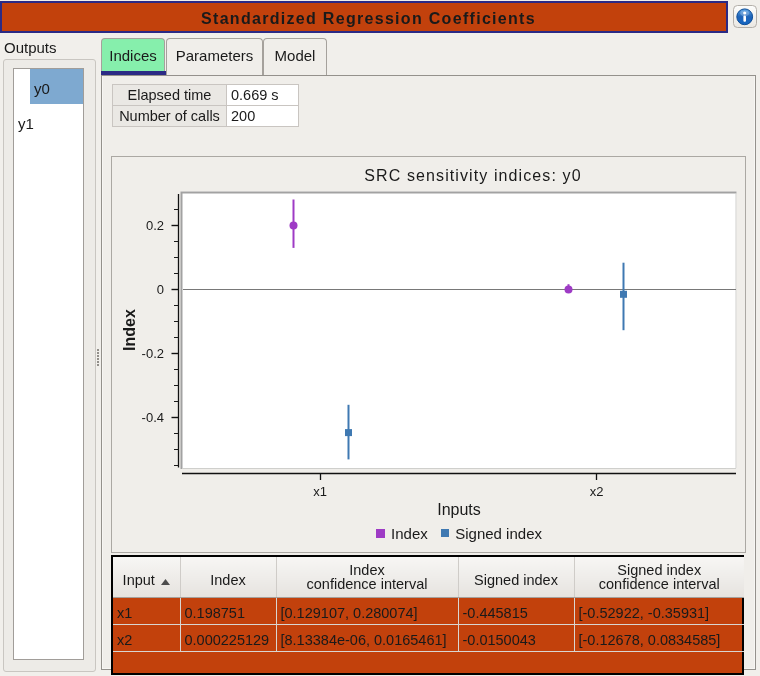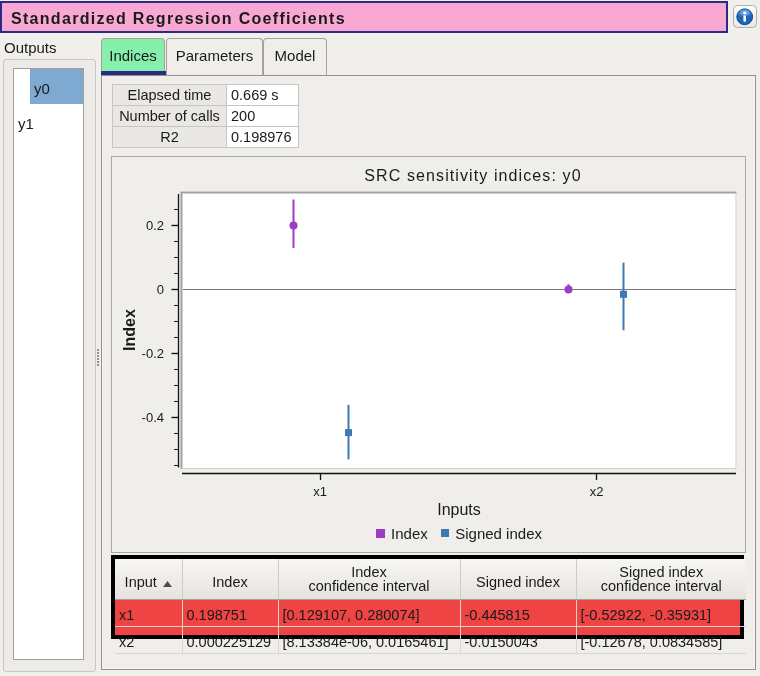--- a/index.html
+++ b/index.html
@@ -1,22 +1,22 @@
 <!DOCTYPE html>
 <html><head>
 <meta charset="utf-8">
 <style>
   * { margin:0; padding:0; box-sizing:border-box; }
   html,body { width:760px; height:676px; overflow:hidden; }
   body { background:#f1efeb; font-family:"Liberation Sans", sans-serif; color:#1a1a1a; position:relative; }
   .abs { position:absolute; }
 
   
-  .titlefield { left:0px; top:1px; width:728px; height:32px; background:#f9a8d4; border:2px solid #2b2a85;
-    font-weight:bold; font-size:16px; letter-spacing:1.3px; line-height:31px; padding-left:9px; }
+  .titlefield { left:0px; top:1px; width:728px; height:32px; background:#c2410c; border:2px solid #2b2a85;
+    font-weight:bold; font-size:16px; letter-spacing:1.3px; line-height:31px; padding-left:9px;text-align:center; }
 
   
   .infobtn { left:733px; top:5px; width:24px; height:23px; }
 
   
   .outputs-label { left:4px; top:39px; font-size:15px; }
   .groupbox { left:3px; top:59px; width:93px; height:613px; background:#edebe7;
     border:1px solid #c9c6c1; border-radius:3px; }
   .listbox { left:13px; top:68px; width:71px; height:592px; background:#fff;
     border:1px solid #a19d99; }
@@ -46,21 +46,21 @@
   .plotframe { left:111px; top:156px; width:635px; height:397px; border:1px solid #aba8a3; background:#f0eeea; }
   .charttitle { left:195px; top:167px; width:556px; text-align:center; font-weight:normal; font-size:16px; letter-spacing:1.1px; }
   .ylabel { left:60px; top:321px; width:140px; text-align:center; font-weight:bold; font-size:16px;
     transform:rotate(-90deg); transform-origin:center; }
   .xlabel { left:181px; top:501px; width:556px; text-align:center; font-weight:normal; font-size:16px; }
   .legend { left:181px; top:525px; width:556px; height:16px; display:flex; align-items:center;
     justify-content:center; font-size:15px; }
   .sw { width:9px; height:9px; display:inline-block; margin-right:6px; }
 
   
-  .btable { left:111px; top:555px; width:633px; height:84px; background:#ef4444; border:4px solid #000000; }
+  .btable { left:111px; top:555px; width:633px; height:120px; background:#c2410c; border:2px solid #000000; }
   .btable table { border-collapse:collapse; table-layout:fixed; width:631px; font-size:14.5px; }
   .btable th { background:linear-gradient(#f7f6f4, #e6e3df); font-weight:normal;
     border-right:1px solid #cfccc8; border-bottom:1px solid #a5a19d; height:40px; line-height:14px;
     text-align:center; overflow:hidden; }
   .btable th.pad { padding-top:6px; }
   .btable td { border-right:1px solid #d9d6d2; border-bottom:1px solid #d9d6d2; height:27px;
     padding:4px 0 0 4px; text-align:left; white-space:nowrap; overflow:hidden; }
   .btable th:last-child, .btable td:last-child { border-right:none; }
 </style>
 </head>
@@ -109,24 +109,20 @@
   <table class="abs stats">
     <tbody>
       <tr>
         <td class="k">Elapsed time</td>
         <td class="v">0.669 s</td>
       </tr>
     <tr>
         <td class="k">Number of calls</td>
         <td class="v">200</td>
       </tr>
-    <tr>
-        <td class="k">R2</td>
-        <td class="v">0.198976</td>
-      </tr>
   </tbody>
   </table>
 
   <div class="abs plotframe"></div>
   <div class="abs charttitle">SRC sensitivity indices: y0</div>
   <svg class="abs" style="left:112px; top:157px;" width="634" height="395" viewBox="0 0 634 395">
 
     <rect x="69" y="34.5" width="555.5" height="277.5" fill="#ffffff"></rect>
     <path d="M 69.5 312 L 69.5 35.5 L 624.5 35.5" fill="none" stroke="#a2a2a2" stroke-width="2"></path>
     <path d="M 624 36 L 624 311.5 L 70 311.5" fill="none" stroke="#cfcfcc" stroke-width="1"></path>

